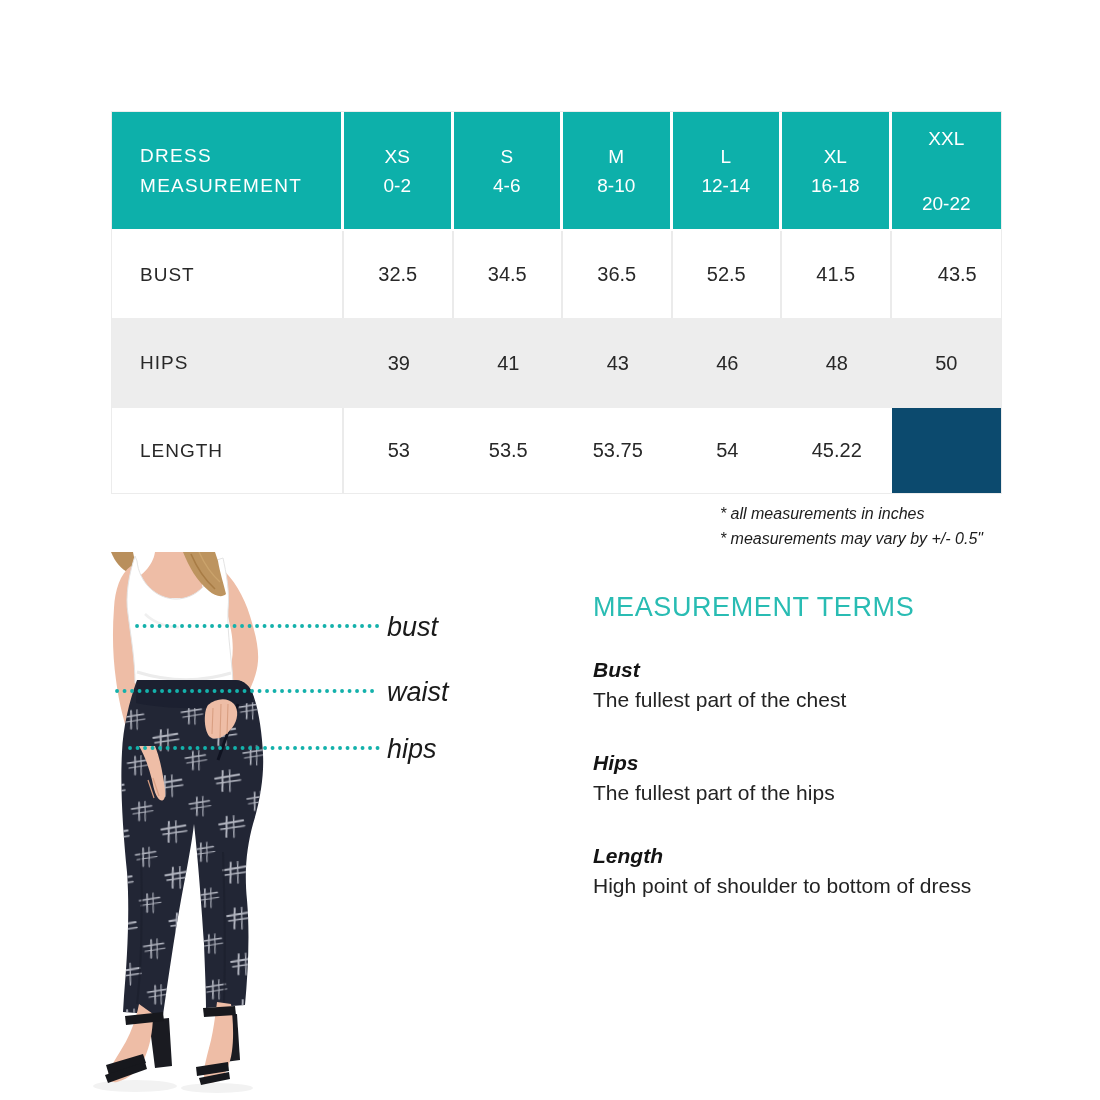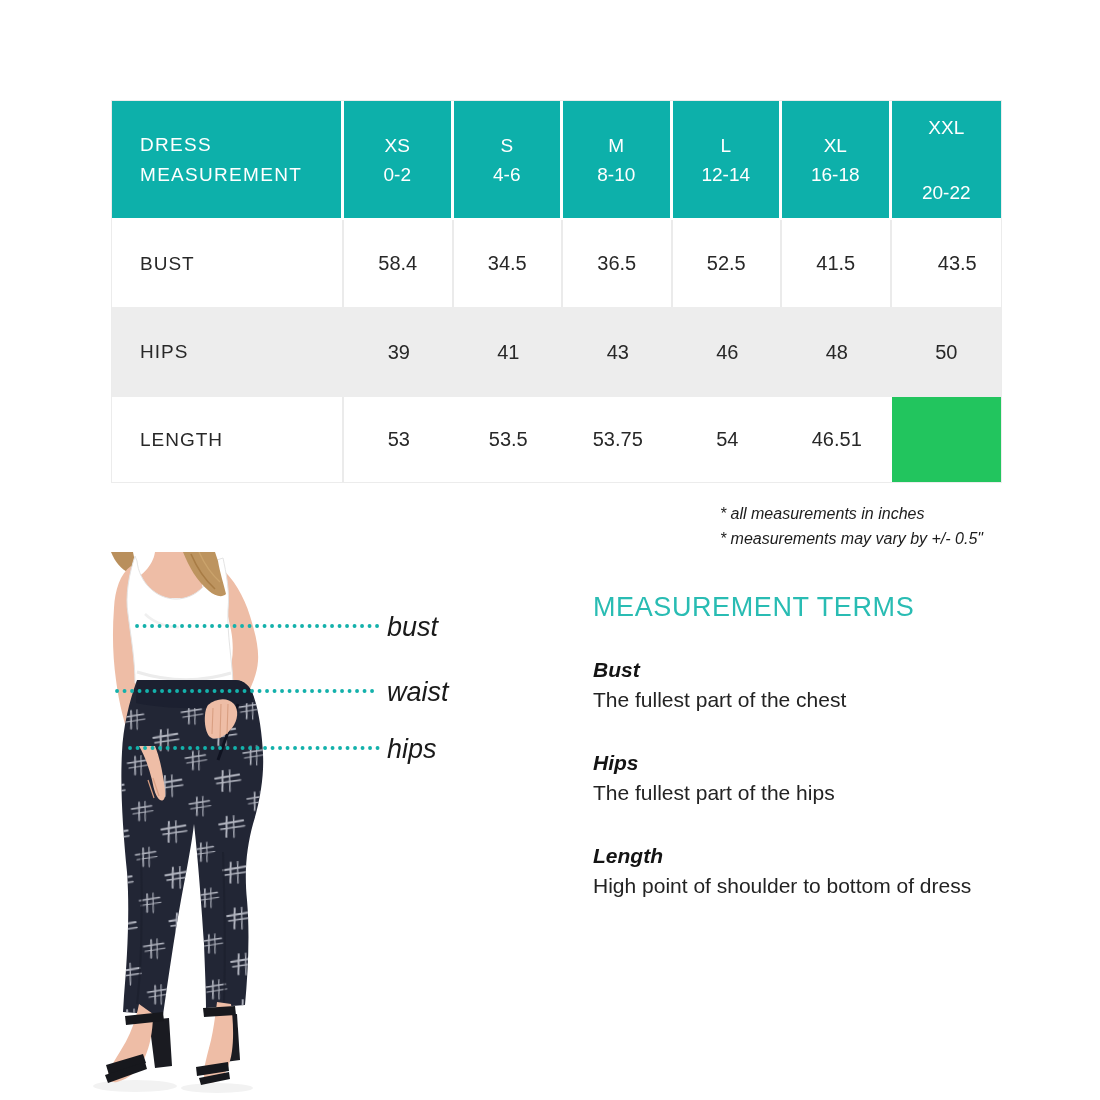--- a/index.html
+++ b/index.html
@@ -5,27 +5,27 @@
   html,body { margin:0; padding:0; }
   body {
     width:1100px; height:1100px; position:relative; overflow:hidden;
     background:#ffffff;
     font-family:"Liberation Sans", sans-serif;
     -webkit-font-smoothing:antialiased;
   }
 
   
   .size-table {
-    position:absolute; left:111px; top:100px; width:889px;
+    position:absolute; left:111px; top:111px; width:889px;
     display:grid;
     grid-template-columns:232px repeat(6, 1fr);
     grid-template-rows:119px 87px 90px 85px;
     border:1px solid #ececec;
     box-sizing:content-box;
-    background:#22c55e;
+    background:#0c4a6e;
   }
   .hc {
     background:#0db0aa; color:#ffffff;
     border-right:3px solid #ffffff; border-bottom:2px solid #ffffff;
     display:flex; flex-direction:column; justify-content:center;
   }
   .hc.lastcol { border-right:none;gap:36px; }
   .label-cell { padding-left:28px; font-size:19px; letter-spacing:1.3px; line-height:30px; }
   .size-cell  { align-items:center; text-align:right; font-size:19px; line-height:29px; }
   .rl {
@@ -92,41 +92,41 @@
   <div class="hc size-cell">
     <div>XL</div>
     <div>16-18</div>
   </div>
   <div class="hc size-cell lastcol">
     <div>XXL</div>
     <div>20-22</div>
   </div>
 
   <div class="rl bust">BUST</div>
-  <div class="val bust">58.4</div>
+  <div class="val bust">32.5</div>
   <div class="val bust">34.5</div>
   <div class="val bust">36.5</div>
   <div class="val bust">52.5</div>
   <div class="val bust">41.5</div>
   <div class="val bust lastcol">43.5</div>
 
   <div class="rl hips">HIPS</div>
   <div class="val hips">39</div>
   <div class="val hips">41</div>
   <div class="val hips">43</div>
   <div class="val hips">46</div>
   <div class="val hips">48</div>
   <div class="val hips">50</div>
 
   <div class="rl length">LENGTH</div>
   <div class="val length">53</div>
   <div class="val length">53.5</div>
   <div class="val length">53.75</div>
   <div class="val length">54</div>
-  <div class="val length">46.51</div>
+  <div class="val length">45.22</div>
 </div>
 
 <div class="footnotes">
   <div>* all measurements in inches</div>
   <div>* measurements may vary by +/- 0.5"</div>
 </div>
 
 <div class="figure-wrap">
   <svg viewBox="0 0 450 548" width="450" height="548">
     <defs>

